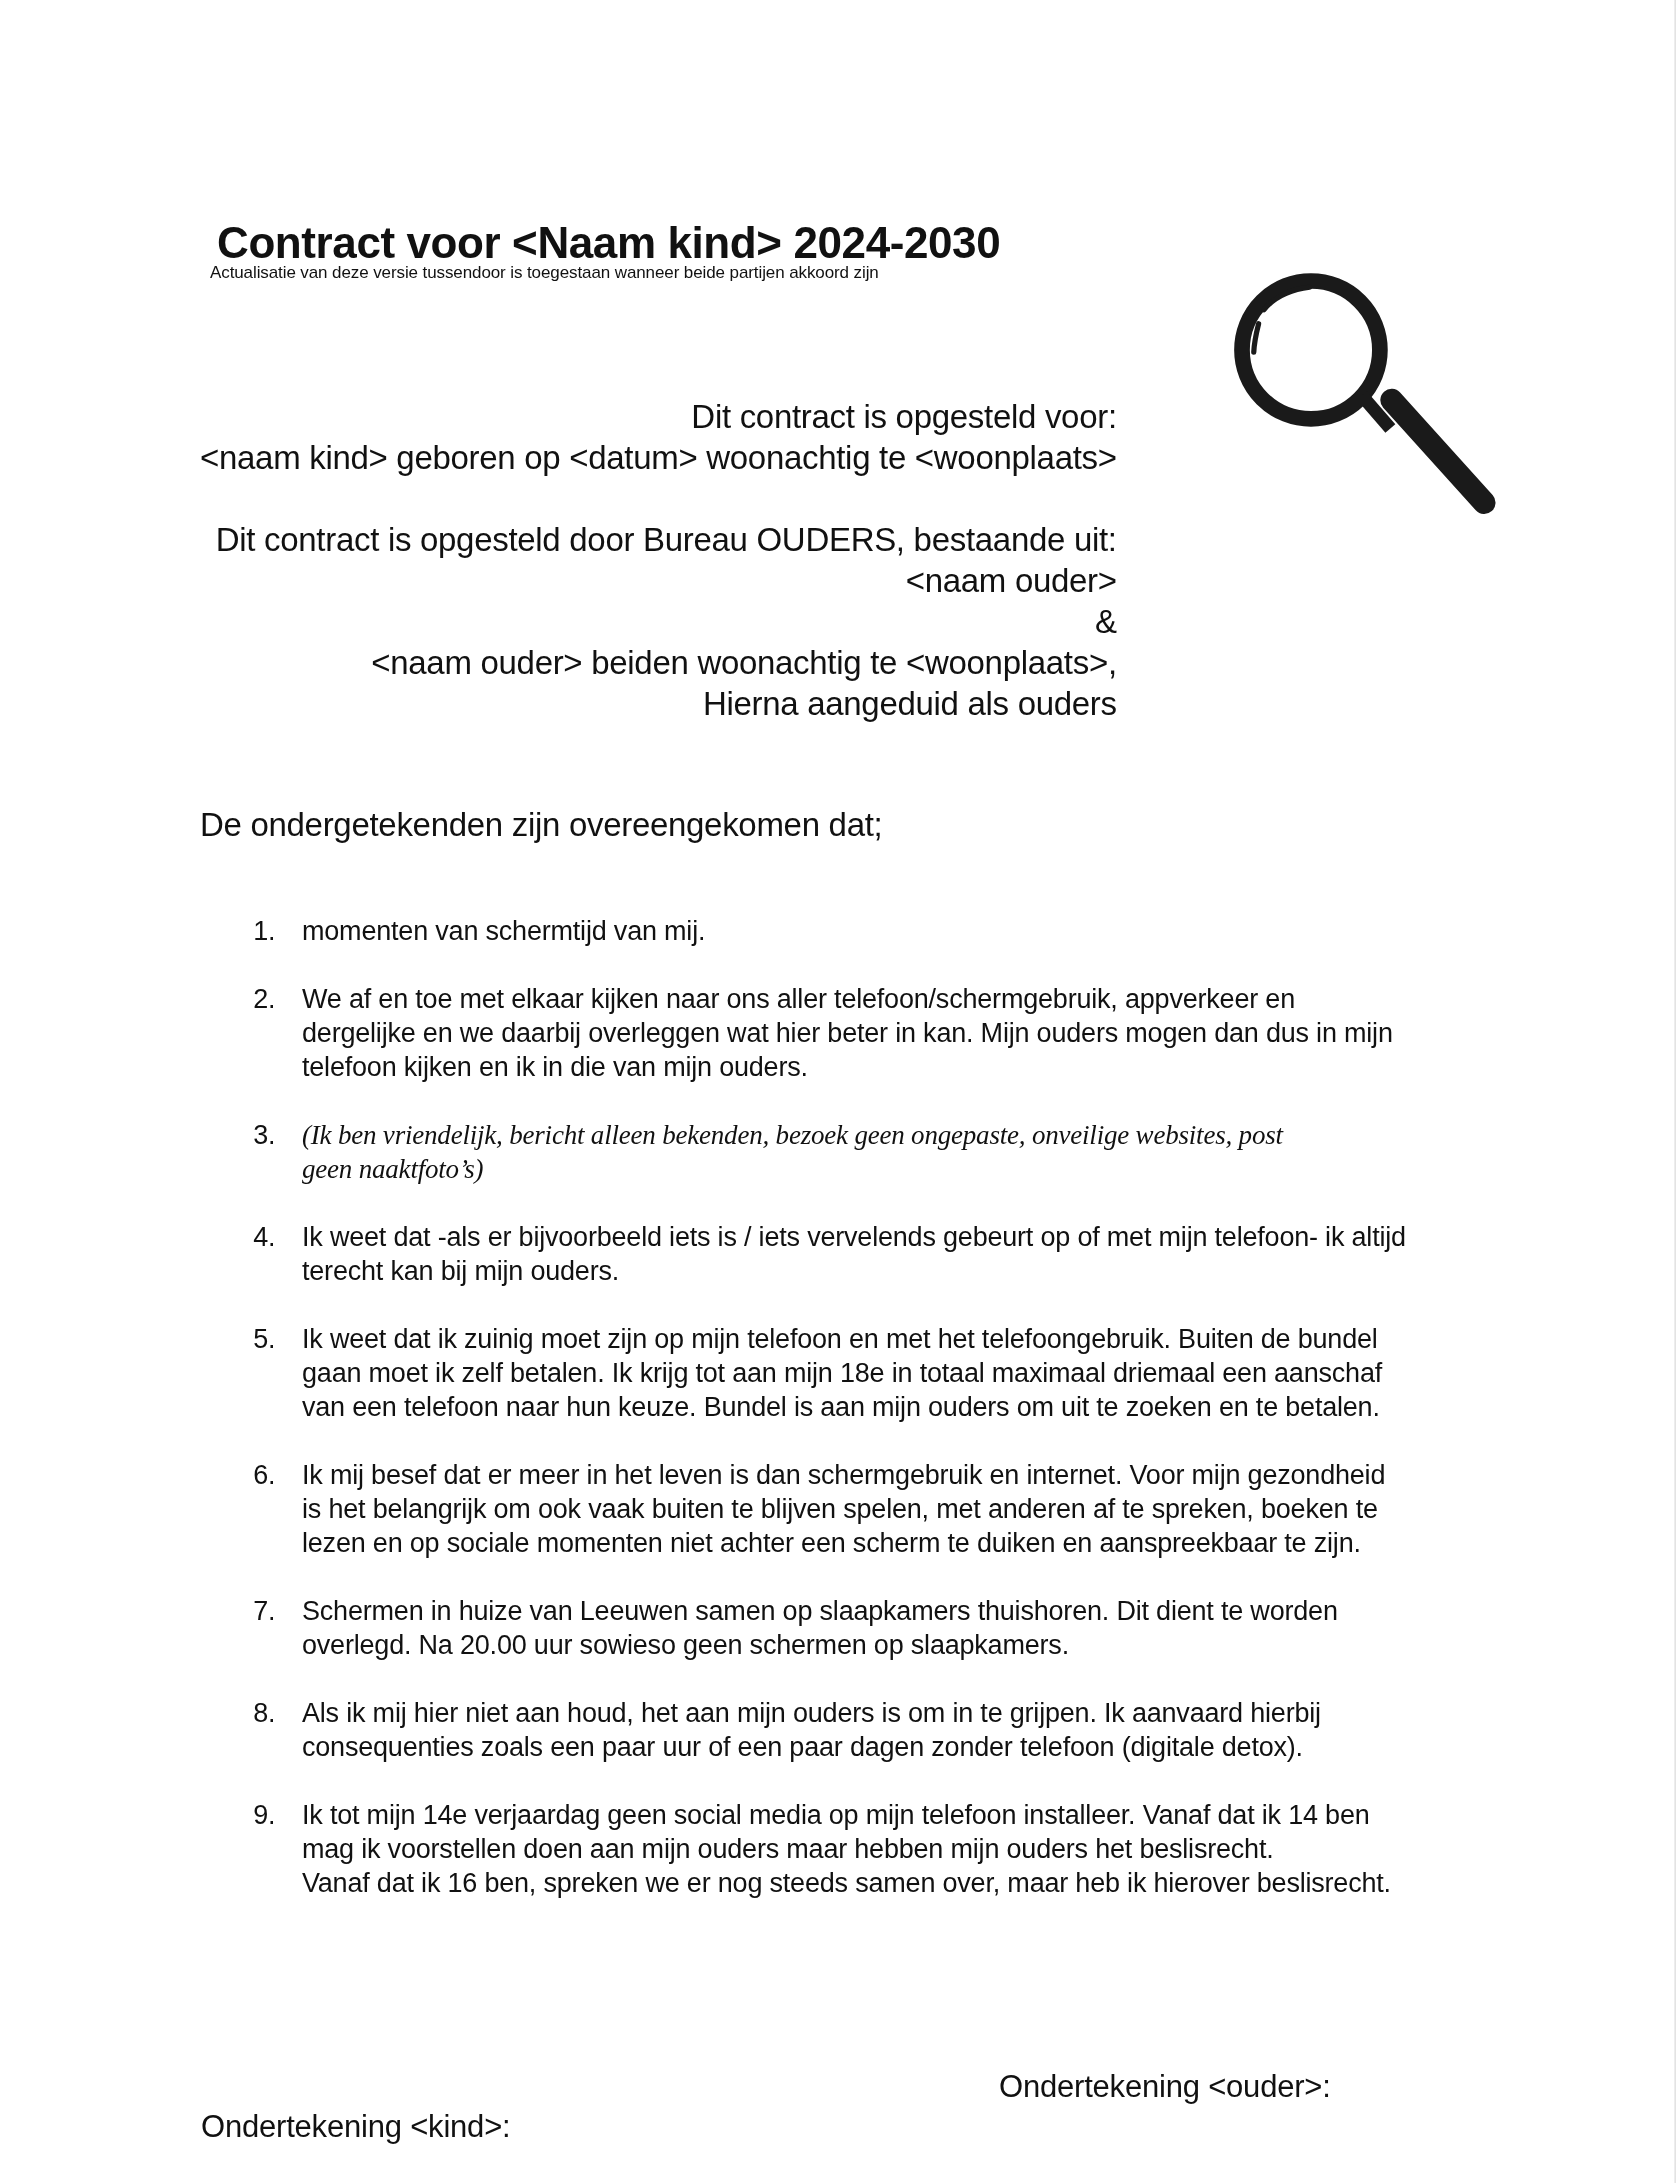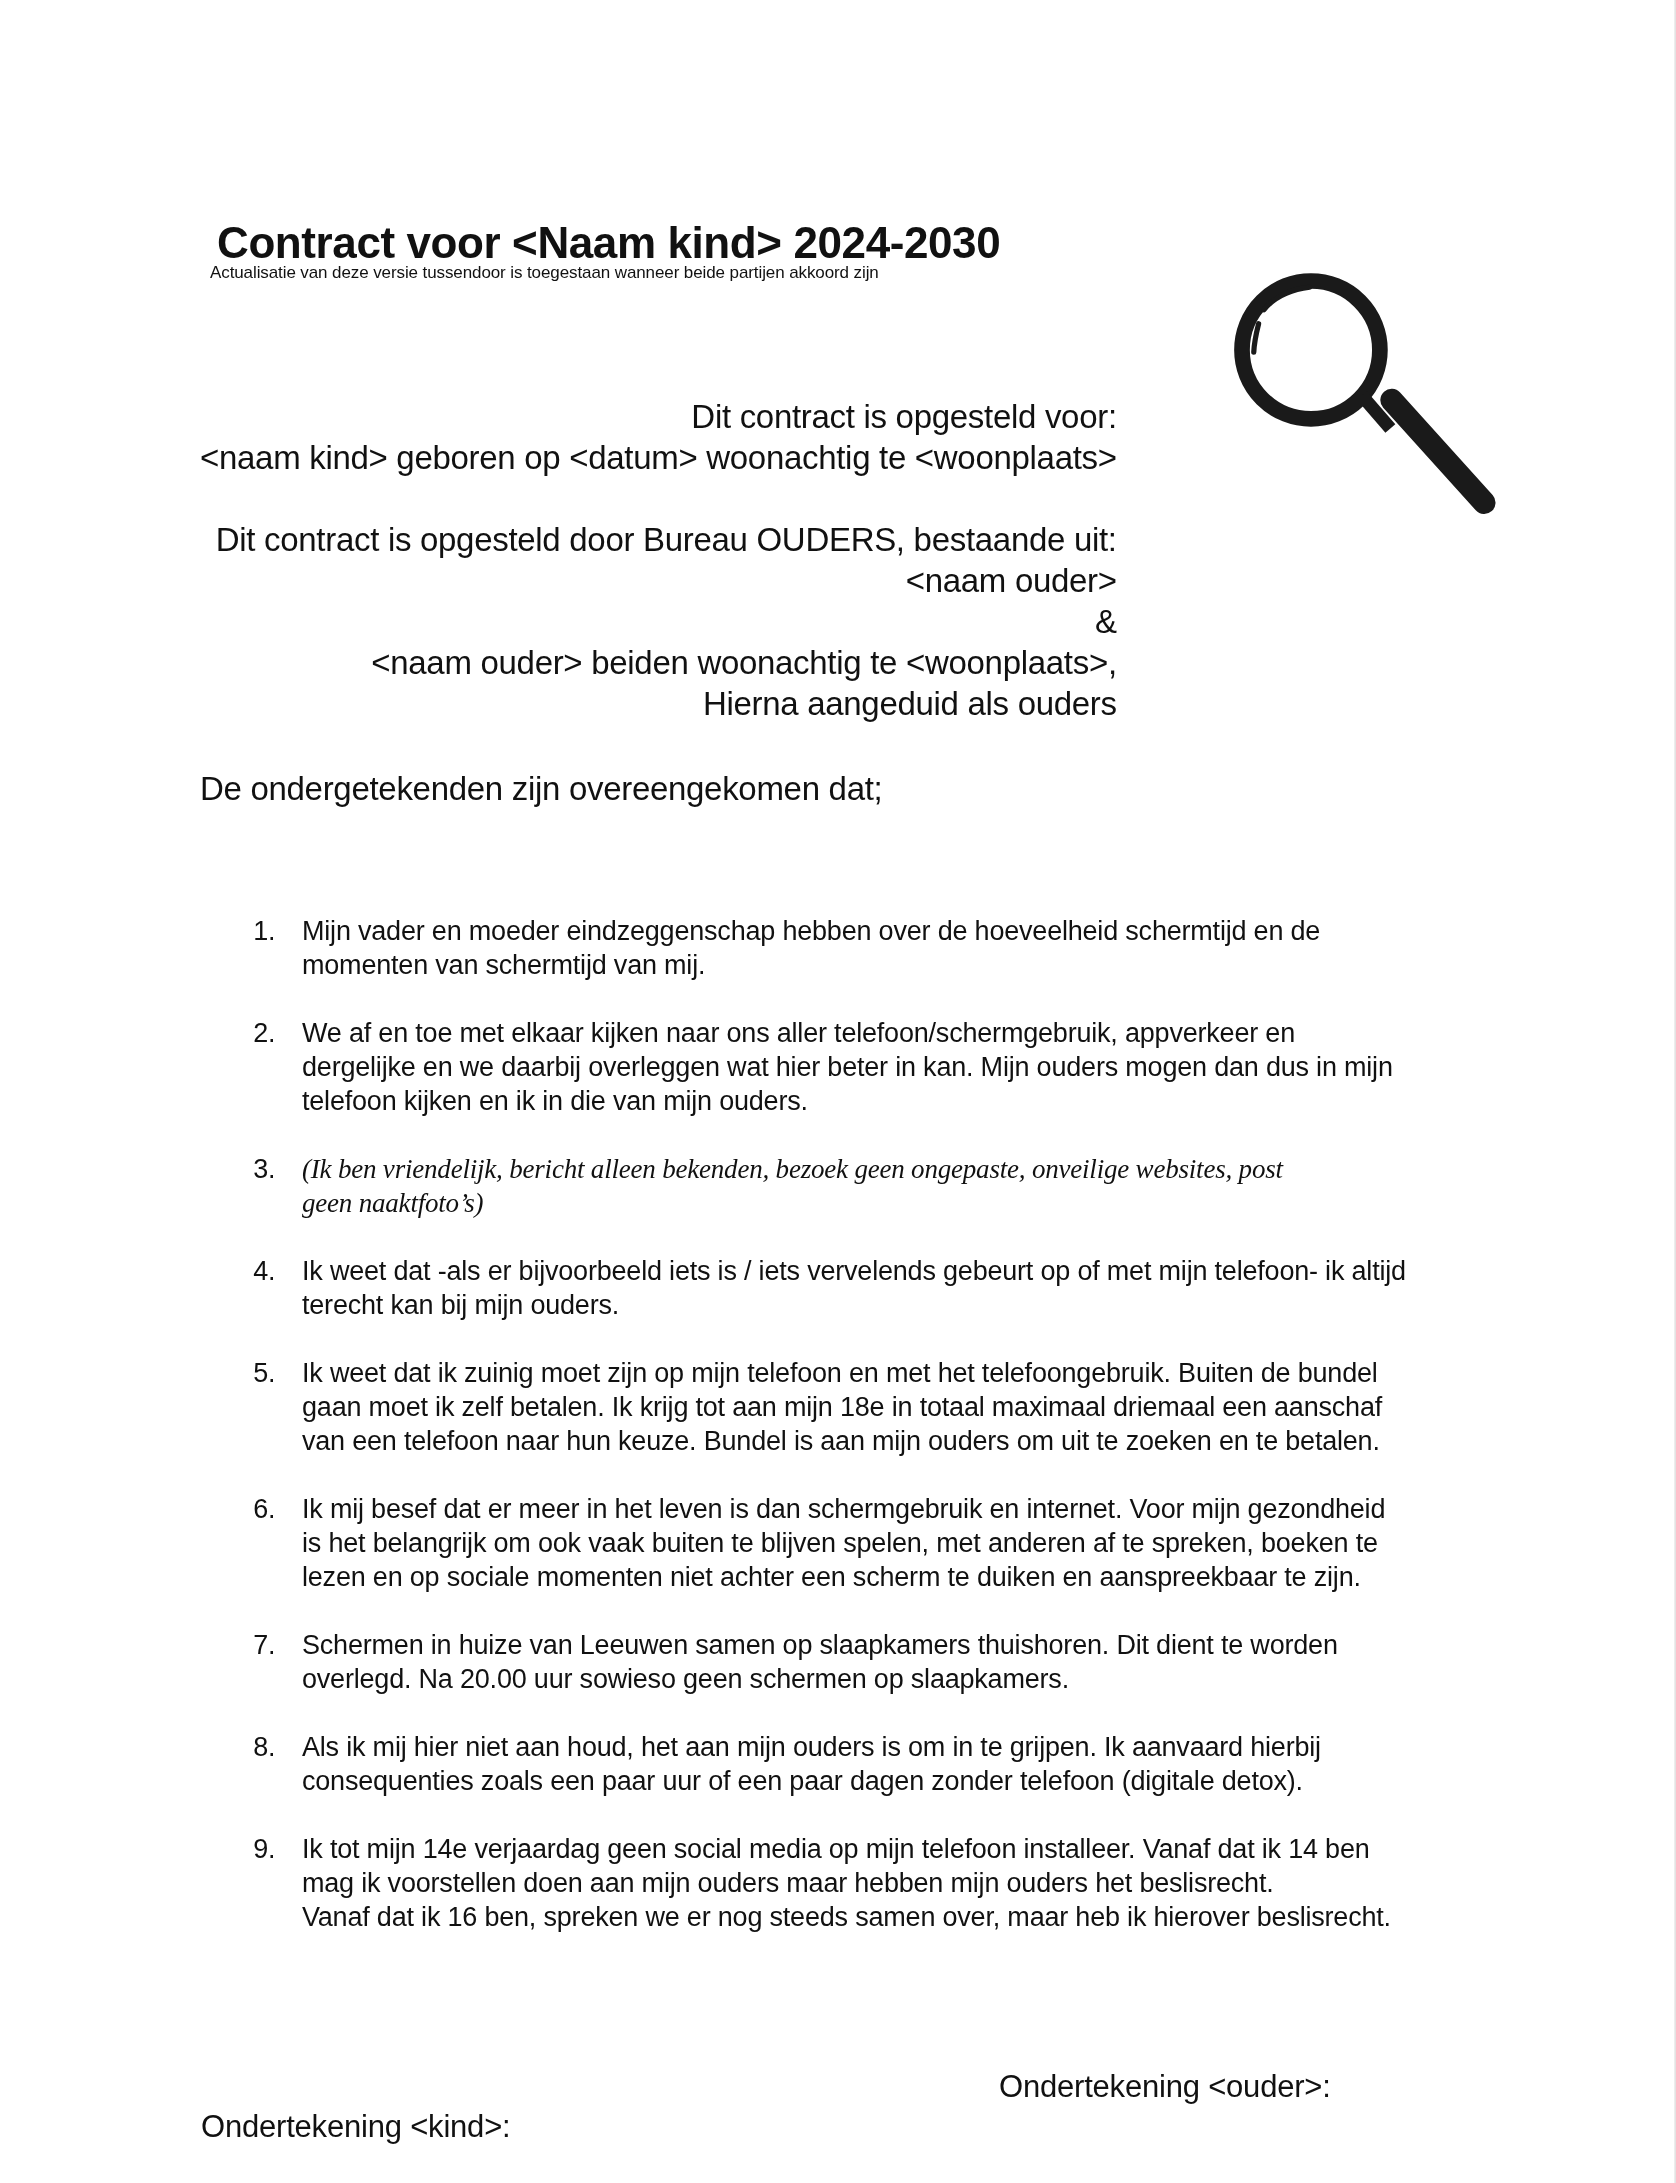--- a/index.html
+++ b/index.html
@@ -25,21 +25,21 @@
   .magnifier {
     position: absolute; left: 1218px; top: 245px; width: 288px; height: 271px;
   }
   .intro {
     position: absolute; left: 200px; top: 396px;
     font-size: 33px; line-height: 41px; letter-spacing: -0.3px;
   }
   .intro .line { display: block; white-space: nowrap; min-height: 41px; text-align: right; }
   .intro .gap { display: block; height: 41px; }
   .agreement {
-    position: absolute; left: 200px; top: 768px;
+    position: absolute; left: 200px; top: 804px;
     font-size: 33px; line-height: 41px; white-space: nowrap; letter-spacing: -0.3px;
   }
   .clauses {
     position: absolute; left: 251px; top: 914px; width: 1266px;
     margin: 0; padding: 0; list-style: none;
     font-size: 27px; line-height: 34px; letter-spacing: -0.2px;
   }
   .clause { position: relative; padding-left: 51px; margin-bottom: 34px; }
   .clause .num { position: absolute; left: 2.2px; top: 0; }
   .clause .line { display: block; white-space: nowrap; }
@@ -76,21 +76,20 @@
   <span class="line">&amp;</span>
   <span class="line">&lt;naam ouder&gt; beiden woonachtig te &lt;woonplaats&gt;,</span>
   <span class="line">Hierna aangeduid als ouders</span>
 </div>
 
 <div class="agreement">De ondergetekenden zijn overeengekomen dat;</div>
 
 <ol class="clauses" id="clauses">
     <li class="clause">
       <span class="num">1.</span>
-      <span class="line">Mijn vader en moeder eindzeggenschap hebben over de hoeveelheid schermtijd en de</span>
       <span class="line">momenten van schermtijd van mij.</span>
     </li>
     <li class="clause">
       <span class="num">2.</span>
       <span class="line">We af en toe met elkaar kijken naar ons aller telefoon/schermgebruik, appverkeer en</span>
       <span class="line">dergelijke en we daarbij overleggen wat hier beter in kan. Mijn ouders mogen dan dus in mijn</span>
       <span class="line">telefoon kijken en ik in die van mijn ouders.</span>
     </li>
     <li class="clause">
       <span class="num">3.</span>

